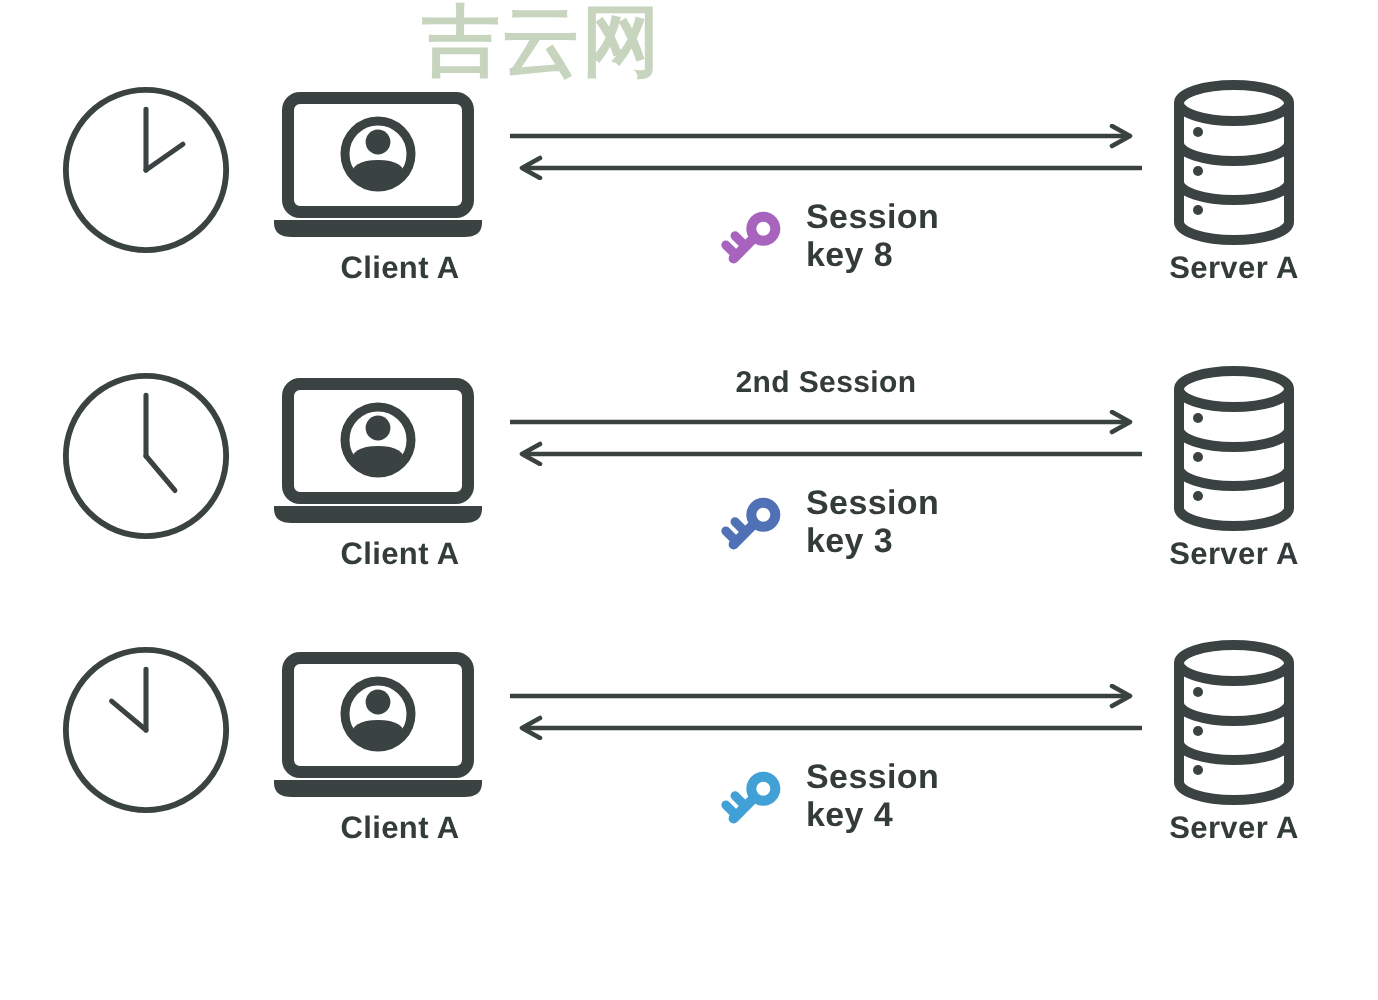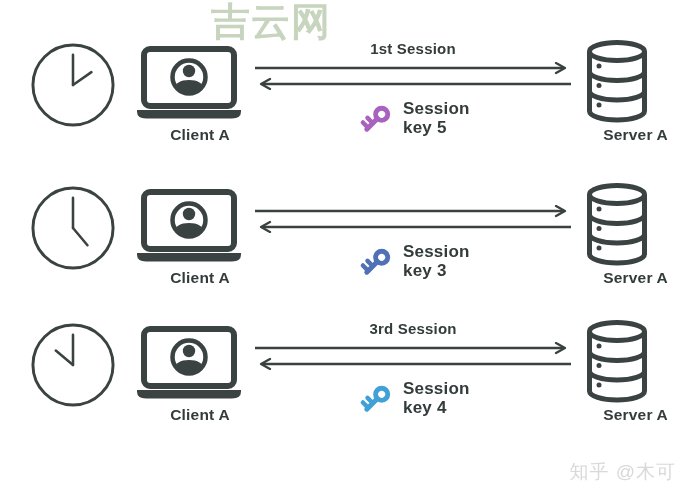--- a/index.html
+++ b/index.html
@@ -7,21 +7,21 @@
           font-family:"Liberation Sans","DejaVu Sans",sans-serif;}
   .row{position:absolute;left:0;width:689px;height:150px;}
   .row-1{top:0px;} .row-2{top:143px;} .row-3{top:280px;}
 
   .clock{position:absolute;left:30px;top:42px;width:86px;height:86px;color:var(--ink);}
   .laptop{position:absolute;left:135px;top:46px;width:108px;height:76px;color:var(--ink);}
   .client-label,.server-label{
     position:absolute;top:126px;text-align:center;
     font-size:15.5px;font-weight:700;color:var(--text);letter-spacing:0.2px;}
   .client-label{left:146px;width:108px;}
-  .server-label{left:566px;width:102px;text-align:right;}
+  .server-label{left:566px;width:102px;}
   .session-label{position:absolute;left:253px;width:320px;top:40px;text-align:center;
     font-size:15px;font-weight:700;color:var(--text);letter-spacing:0.2px;}
   .arrows{position:absolute;left:253px;top:62px;width:320px;height:28px;color:var(--arrow);}
   .key-icon{position:absolute;left:356px;top:100px;width:40px;height:40px;}
   .key-text{position:absolute;left:403px;top:99px;font-size:17px;font-weight:700;
     color:var(--text);line-height:19px;letter-spacing:0.2px;}
   .server{position:absolute;left:584px;top:40px;width:66px;height:84px;color:var(--ink);}
 
   .watermark-top{position:absolute;left:211px;top:0px;font-size:39px;font-weight:700;
     color:var(--wm);letter-spacing:1px;line-height:44px;}
@@ -45,40 +45,39 @@
     <svg class="laptop" viewBox="0 0 108 76">
       <defs></defs>
       <rect x="9" y="3" width="90" height="57" rx="6" fill="#ffffff" stroke="currentColor" stroke-width="6"></rect>
       <circle cx="54" cy="31" r="16.5" fill="#ffffff" stroke="currentColor" stroke-width="4.5"></circle>
       <circle cx="54" cy="25" r="6.2" fill="currentColor"></circle>
       <path d="M40.5 42.5 q0 -8.5 13.5 -8.5 q13.5 0 13.5 8.5 l-3.5 3.2 q-10 6 -20 0 Z" fill="currentColor"></path>
       <path d="M2 64 L106 64 L106 65.5 Q106 72.5 97 72.5 L11 72.5 Q2 72.5 2 65.5 Z" fill="currentColor"></path>
     </svg>
     <div class="client-label">Client A</div>
 
-    <div class="session-label">1st Session</div>
 
     <svg class="arrows" viewBox="0 0 320 28">
       <line x1="2" y1="6" x2="310" y2="6" stroke="currentColor" stroke-width="2.3"></line>
       <polyline points="303,1 312,6 303,11" fill="none" stroke="currentColor" stroke-width="2.3" stroke-linecap="round" stroke-linejoin="round"></polyline>
       <line x1="318" y1="22" x2="10" y2="22" stroke="currentColor" stroke-width="2.3"></line>
       <polyline points="17,17 8,22 17,27" fill="none" stroke="currentColor" stroke-width="2.3" stroke-linecap="round" stroke-linejoin="round"></polyline>
     </svg>
 
     <svg class="key-icon" viewBox="0 0 40 40" style="color: rgb(167, 99, 189);">
       <g transform="rotate(-45 20 20)">
         <circle cx="28" cy="20" r="6" fill="none" stroke="currentColor" stroke-width="5"></circle>
         <line x1="7" y1="20" x2="21" y2="20" stroke="currentColor" stroke-width="5" stroke-linecap="round"></line>
         <line x1="9" y1="19" x2="9" y2="12.5" stroke="currentColor" stroke-width="4.5" stroke-linecap="round"></line>
         <line x1="15.5" y1="19" x2="15.5" y2="12.5" stroke="currentColor" stroke-width="4.5" stroke-linecap="round"></line>
       </g>
     </svg>
     <div class="key-text">
       <div>Session</div>
-      <div>key 5</div>
+      <div>key 8</div>
     </div>
 
     <svg class="server" viewBox="0 0 66 84">
       <ellipse cx="33" cy="11.5" rx="27.5" ry="9" fill="none" stroke="currentColor" stroke-width="5"></ellipse>
       <path d="M5.5 11.5 V71 M60.5 11.5 V71" fill="none" stroke="currentColor" stroke-width="5"></path>
       <path d="M5.5 31.5 A27.5 9 0 0 0 60.5 31.5" fill="none" stroke="currentColor" stroke-width="5"></path>
       <path d="M5.5 51 A27.5 9 0 0 0 60.5 51" fill="none" stroke="currentColor" stroke-width="5"></path>
       <path d="M5.5 71 A27.5 9 0 0 0 60.5 71" fill="none" stroke="currentColor" stroke-width="5"></path>
       <circle cx="15" cy="26" r="2.5" fill="currentColor"></circle>
       <circle cx="15" cy="45.5" r="2.5" fill="currentColor"></circle>
@@ -96,20 +95,21 @@
 
     <svg class="laptop" viewBox="0 0 108 76">
       <rect x="9" y="3" width="90" height="57" rx="6" fill="#ffffff" stroke="currentColor" stroke-width="6"></rect>
       <circle cx="54" cy="31" r="16.5" fill="#ffffff" stroke="currentColor" stroke-width="4.5"></circle>
       <circle cx="54" cy="25" r="6.2" fill="currentColor"></circle>
       <path d="M40.5 42.5 q0 -8.5 13.5 -8.5 q13.5 0 13.5 8.5 l-3.5 3.2 q-10 6 -20 0 Z" fill="currentColor"></path>
       <path d="M2 64 L106 64 L106 65.5 Q106 72.5 97 72.5 L11 72.5 Q2 72.5 2 65.5 Z" fill="currentColor"></path>
     </svg>
     <div class="client-label">Client A</div>
 
+    <div class="session-label">2nd Session</div>
 
     <svg class="arrows" viewBox="0 0 320 28">
       <line x1="2" y1="6" x2="310" y2="6" stroke="currentColor" stroke-width="2.3"></line>
       <polyline points="303,1 312,6 303,11" fill="none" stroke="currentColor" stroke-width="2.3" stroke-linecap="round" stroke-linejoin="round"></polyline>
       <line x1="318" y1="22" x2="10" y2="22" stroke="currentColor" stroke-width="2.3"></line>
       <polyline points="17,17 8,22 17,27" fill="none" stroke="currentColor" stroke-width="2.3" stroke-linecap="round" stroke-linejoin="round"></polyline>
     </svg>
 
     <svg class="key-icon" viewBox="0 0 40 40" style="color: rgb(80, 113, 181);">
       <g transform="rotate(-45 20 20)">
@@ -146,21 +146,20 @@
 
     <svg class="laptop" viewBox="0 0 108 76">
       <rect x="9" y="3" width="90" height="57" rx="6" fill="#ffffff" stroke="currentColor" stroke-width="6"></rect>
       <circle cx="54" cy="31" r="16.5" fill="#ffffff" stroke="currentColor" stroke-width="4.5"></circle>
       <circle cx="54" cy="25" r="6.2" fill="currentColor"></circle>
       <path d="M40.5 42.5 q0 -8.5 13.5 -8.5 q13.5 0 13.5 8.5 l-3.5 3.2 q-10 6 -20 0 Z" fill="currentColor"></path>
       <path d="M2 64 L106 64 L106 65.5 Q106 72.5 97 72.5 L11 72.5 Q2 72.5 2 65.5 Z" fill="currentColor"></path>
     </svg>
     <div class="client-label">Client A</div>
 
-    <div class="session-label">3rd Session</div>
 
     <svg class="arrows" viewBox="0 0 320 28">
       <line x1="2" y1="6" x2="310" y2="6" stroke="currentColor" stroke-width="2.3"></line>
       <polyline points="303,1 312,6 303,11" fill="none" stroke="currentColor" stroke-width="2.3" stroke-linecap="round" stroke-linejoin="round"></polyline>
       <line x1="318" y1="22" x2="10" y2="22" stroke="currentColor" stroke-width="2.3"></line>
       <polyline points="17,17 8,22 17,27" fill="none" stroke="currentColor" stroke-width="2.3" stroke-linecap="round" stroke-linejoin="round"></polyline>
     </svg>
 
     <svg class="key-icon" viewBox="0 0 40 40" style="color: rgb(65, 161, 214);">
       <g transform="rotate(-45 20 20)">
@@ -181,14 +180,13 @@
       <path d="M5.5 31.5 A27.5 9 0 0 0 60.5 31.5" fill="none" stroke="currentColor" stroke-width="5"></path>
       <path d="M5.5 51 A27.5 9 0 0 0 60.5 51" fill="none" stroke="currentColor" stroke-width="5"></path>
       <path d="M5.5 71 A27.5 9 0 0 0 60.5 71" fill="none" stroke="currentColor" stroke-width="5"></path>
       <circle cx="15" cy="26" r="2.5" fill="currentColor"></circle>
       <circle cx="15" cy="45.5" r="2.5" fill="currentColor"></circle>
       <circle cx="15" cy="65" r="2.5" fill="currentColor"></circle>
     </svg>
     <div class="server-label">Server A</div>
   </div>
 
-  <div class="credit">知乎 @木可</div>
 </div>
 
 </body></html>

